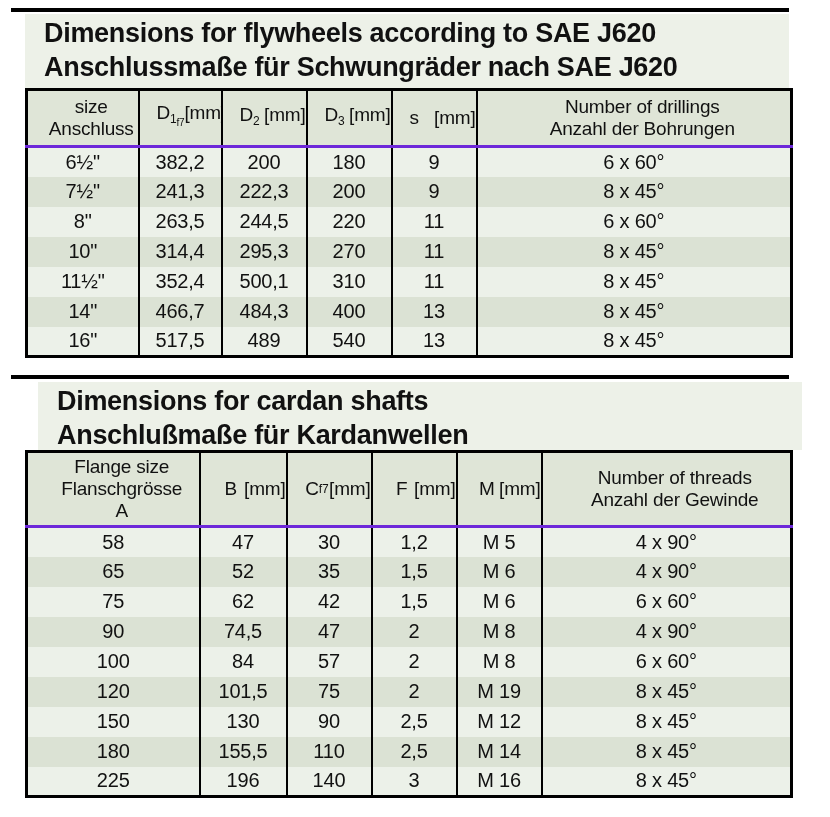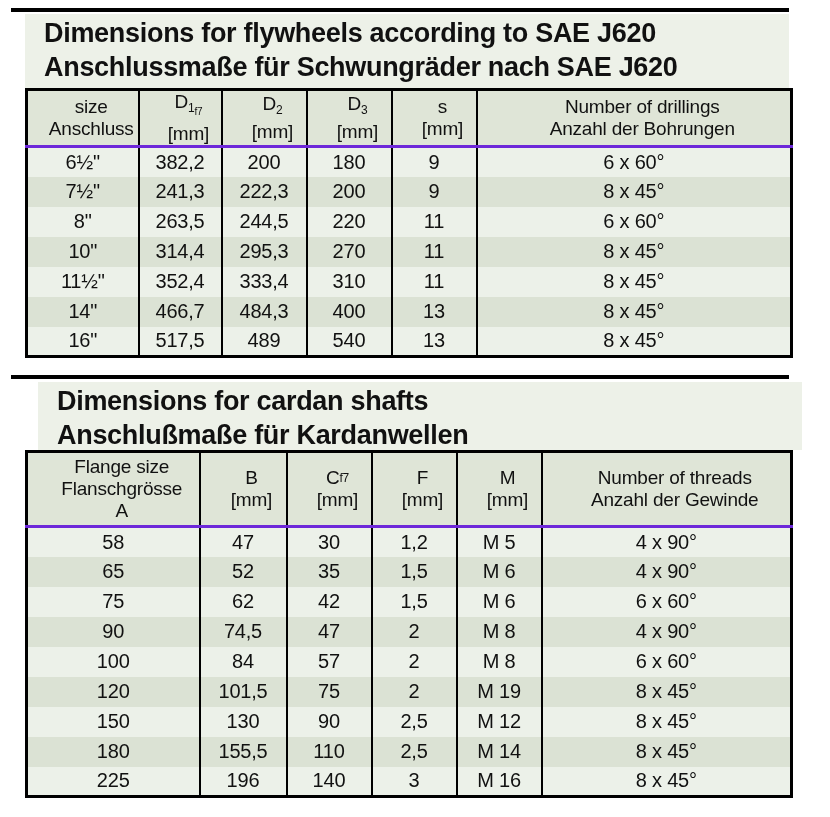--- a/index.html
+++ b/index.html
@@ -62,21 +62,21 @@
   }
   #table-flywheel thead tr{height:57px;}
   #table-cardan thead tr{height:75px;}
 
   tbody tr{height:30px;}
   tbody tr:nth-child(odd){background:#ecf1e9;}
   tbody tr:nth-child(even){background:#dbe2d4;}
 
   .th-stack{display:flex;flex-direction:column;justify-content:space-evenly;height:100%;}
   .th-stack .hline{line-height:22px;}
-  .th-sym{display:flex;flex-direction:column;justify-content:space-between;height:100%;}
+  .th-sym{display:flex;flex-direction:row;justify-content:space-between;height:100%;}
   .th-sym .sym{line-height:22px;}
   .th-sym .unit{line-height:22px;}
   sub.s1{font-size:12px;vertical-align:-4px;}
   .subsub{font-size:10px;vertical-align:-3px;}
 </style>
 </head>
 <body>
 
 <div class="page">
 
@@ -165,21 +165,21 @@
           <td>10"</td>
           <td>314,4</td>
           <td>295,3</td>
           <td>270</td>
           <td>11</td>
           <td>8 x 45°</td>
         </tr>
         <tr>
           <td>11½"</td>
           <td>352,4</td>
-          <td>333,4</td>
+          <td>500,1</td>
           <td>310</td>
           <td>11</td>
           <td>8 x 45°</td>
         </tr>
         <tr>
           <td>14"</td>
           <td>466,7</td>
           <td>484,3</td>
           <td>400</td>
           <td>13</td>

